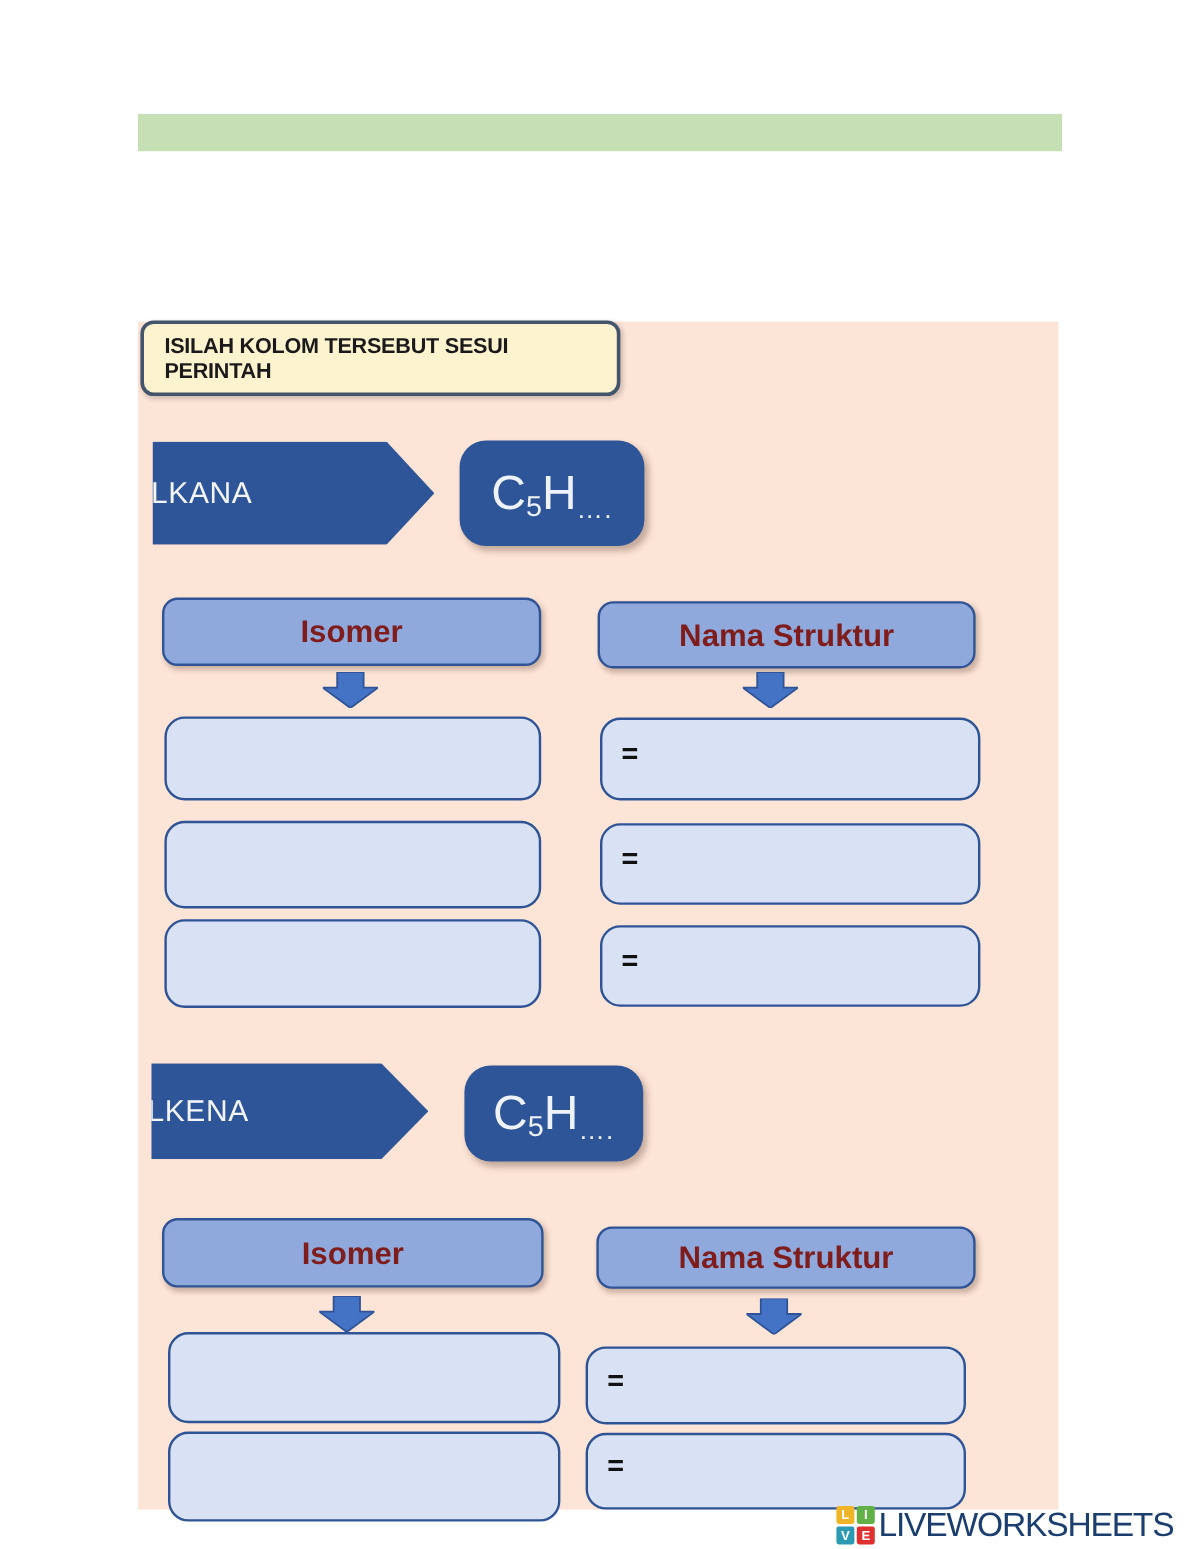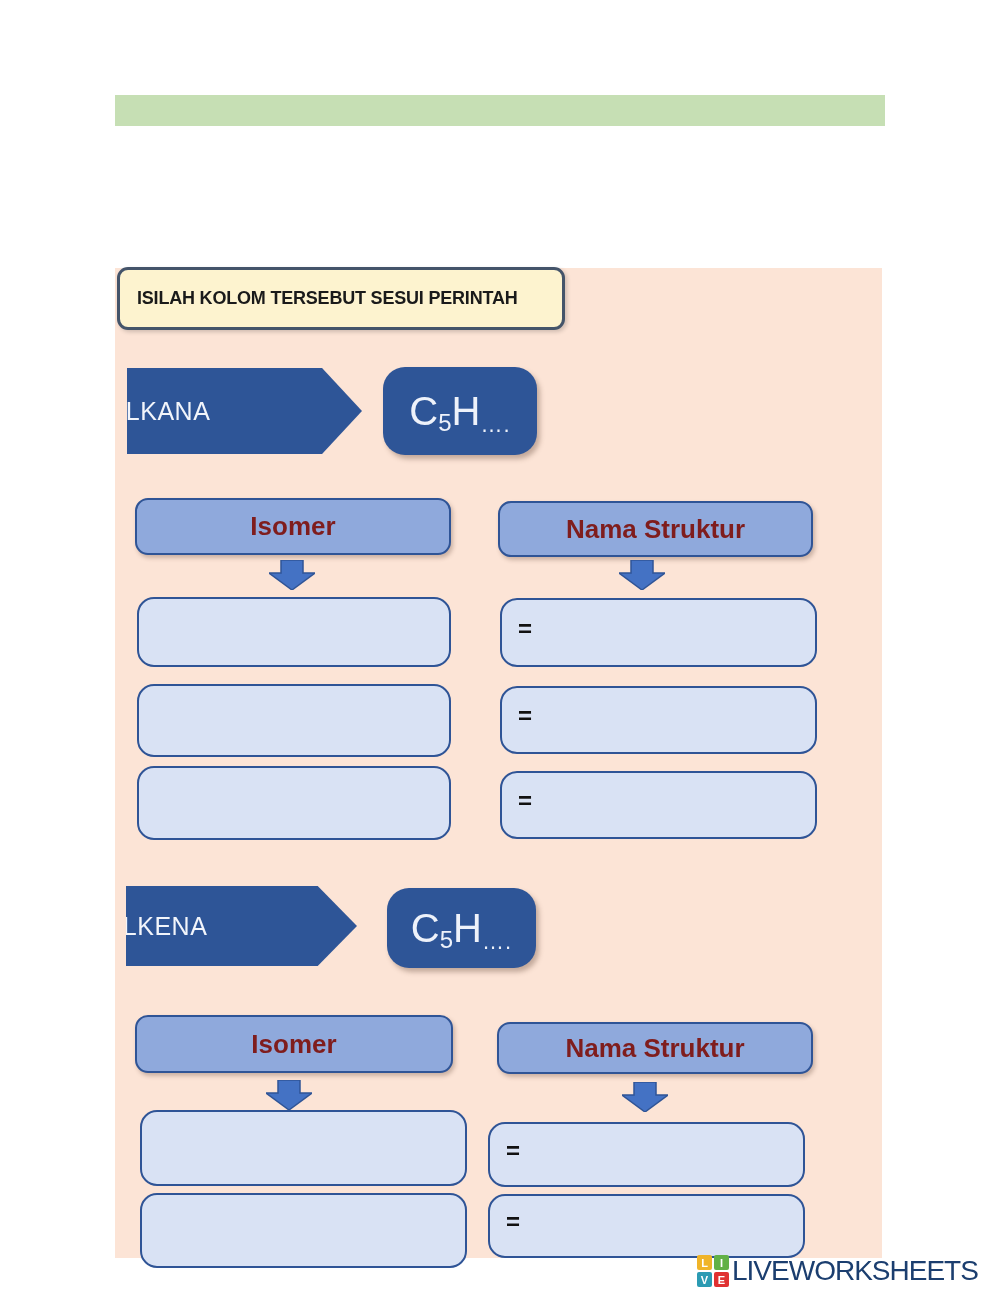--- a/index.html
+++ b/index.html
@@ -24,21 +24,21 @@
   .panel {
     position: absolute;
     left: 115px; top: 268px;
     width: 767px; height: 990px;
     background: var(--peach_panel, #fce4d6);
   }
 
   .instruction-box {
     position: absolute;
     left: 117px; top: 267px;
-    width: 448px; height: 63px;
+    width: 400px; height: 63px;
     background: var(--instruction_fill, #fdf3cf);
     border: 3px solid var(--instruction_border, #44546a);
     border-radius: 11px;
     display: flex;
     align-items: center;
     padding-left: 17px;
     box-shadow: 2px 2px 4px rgba(0,0,0,0.18);
   }
   .instruction-box span {
     font-size: 18px;

